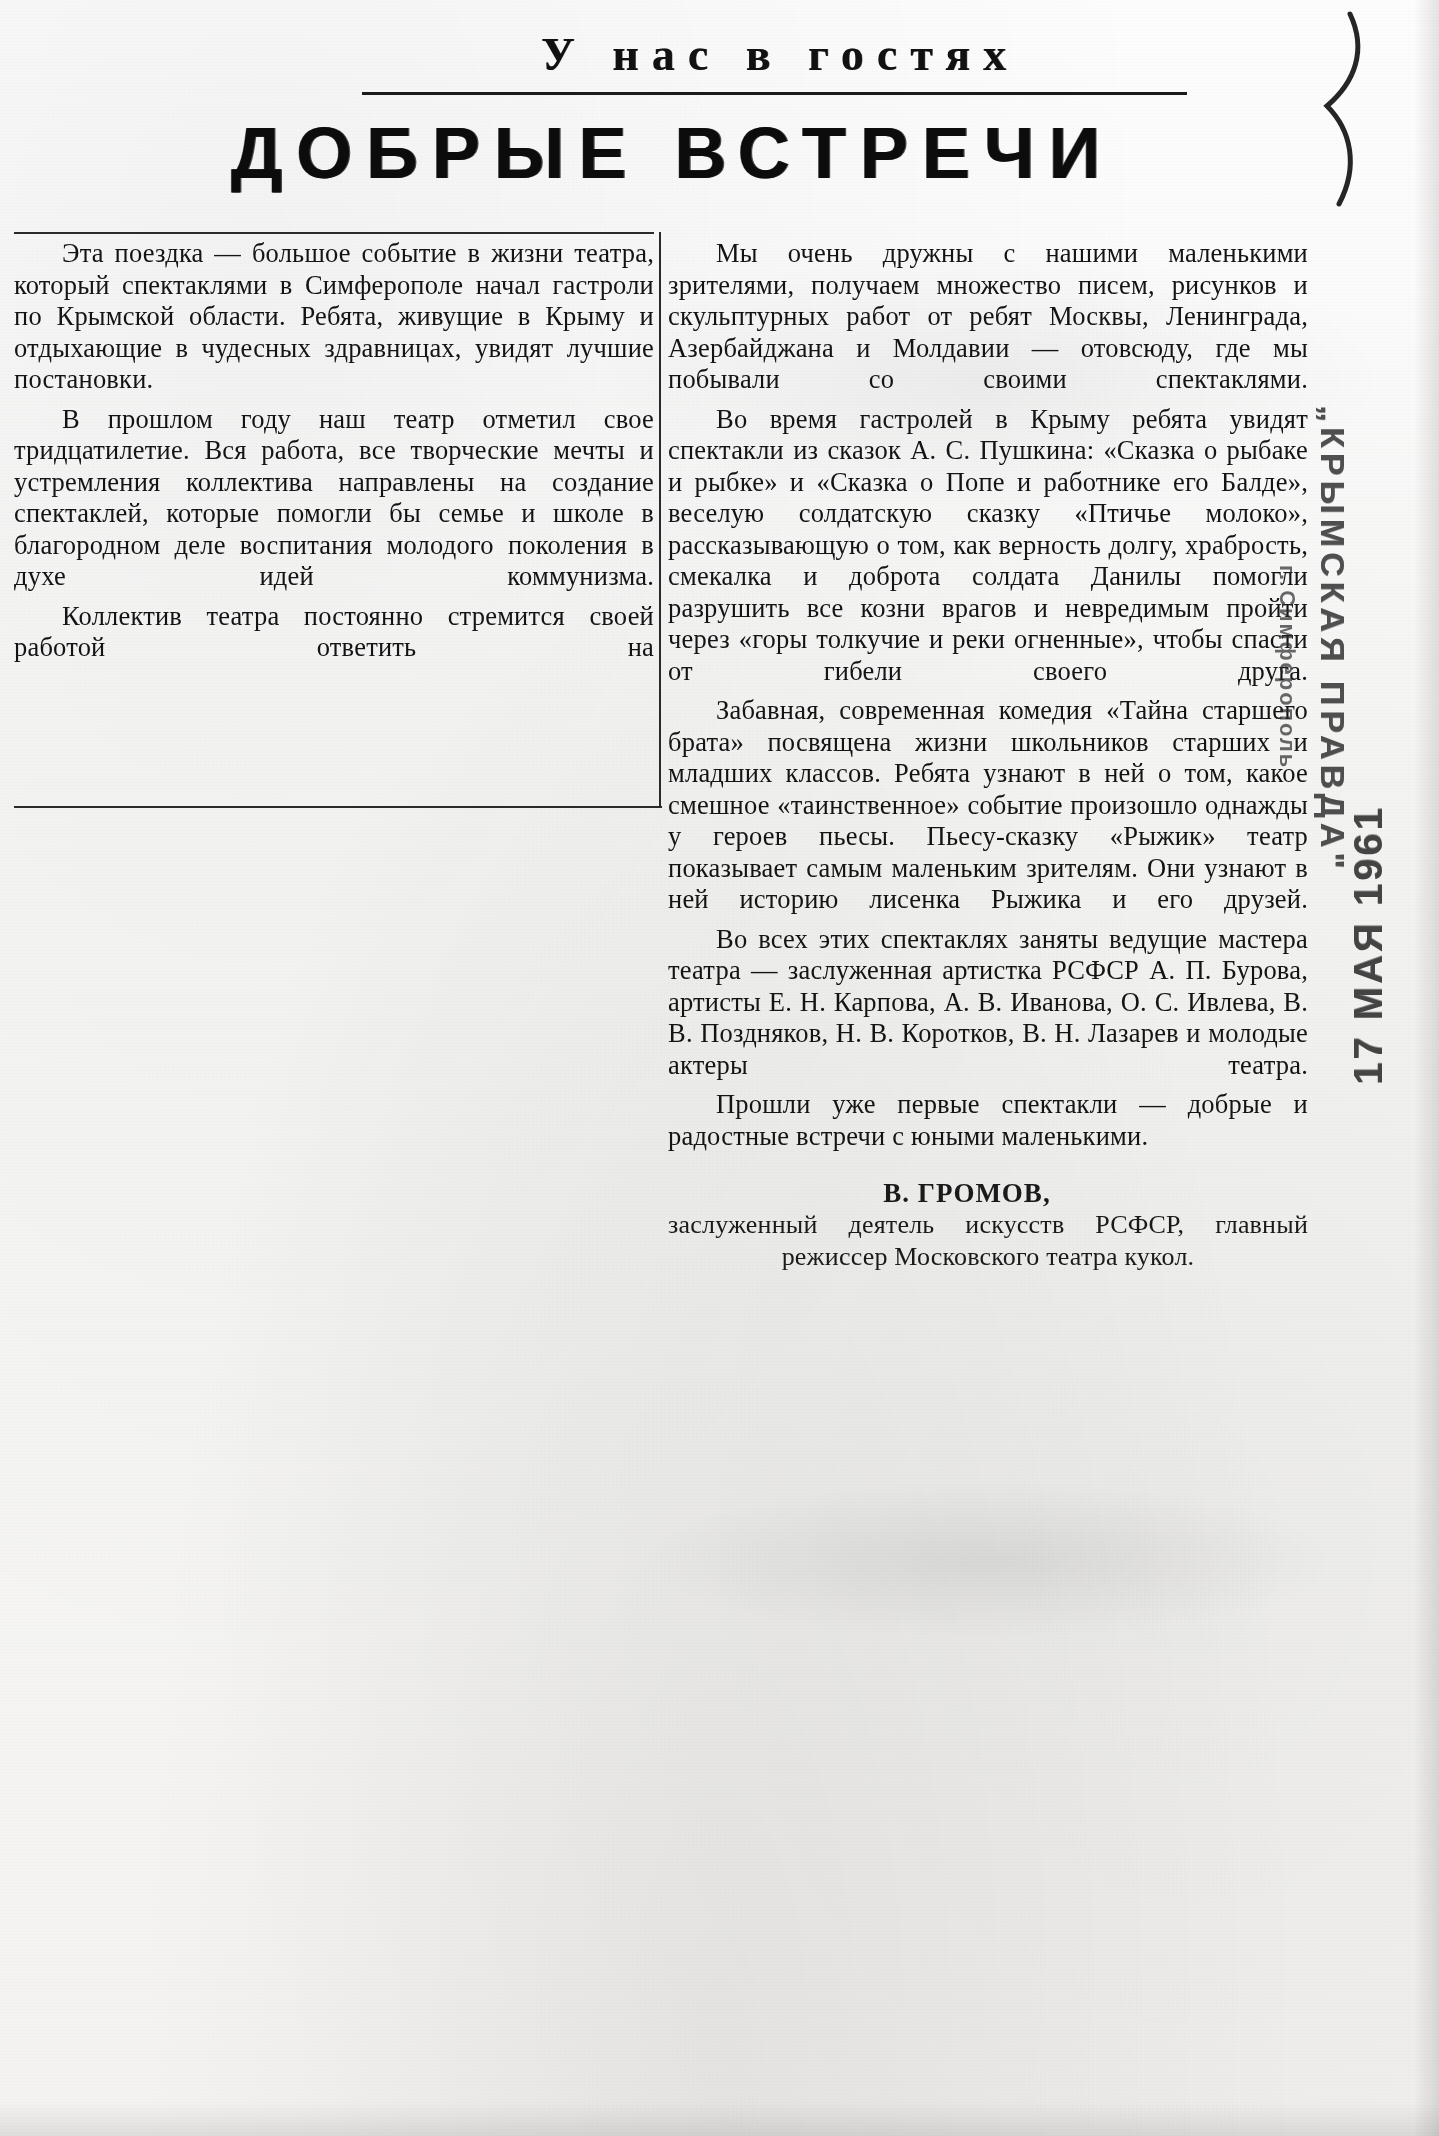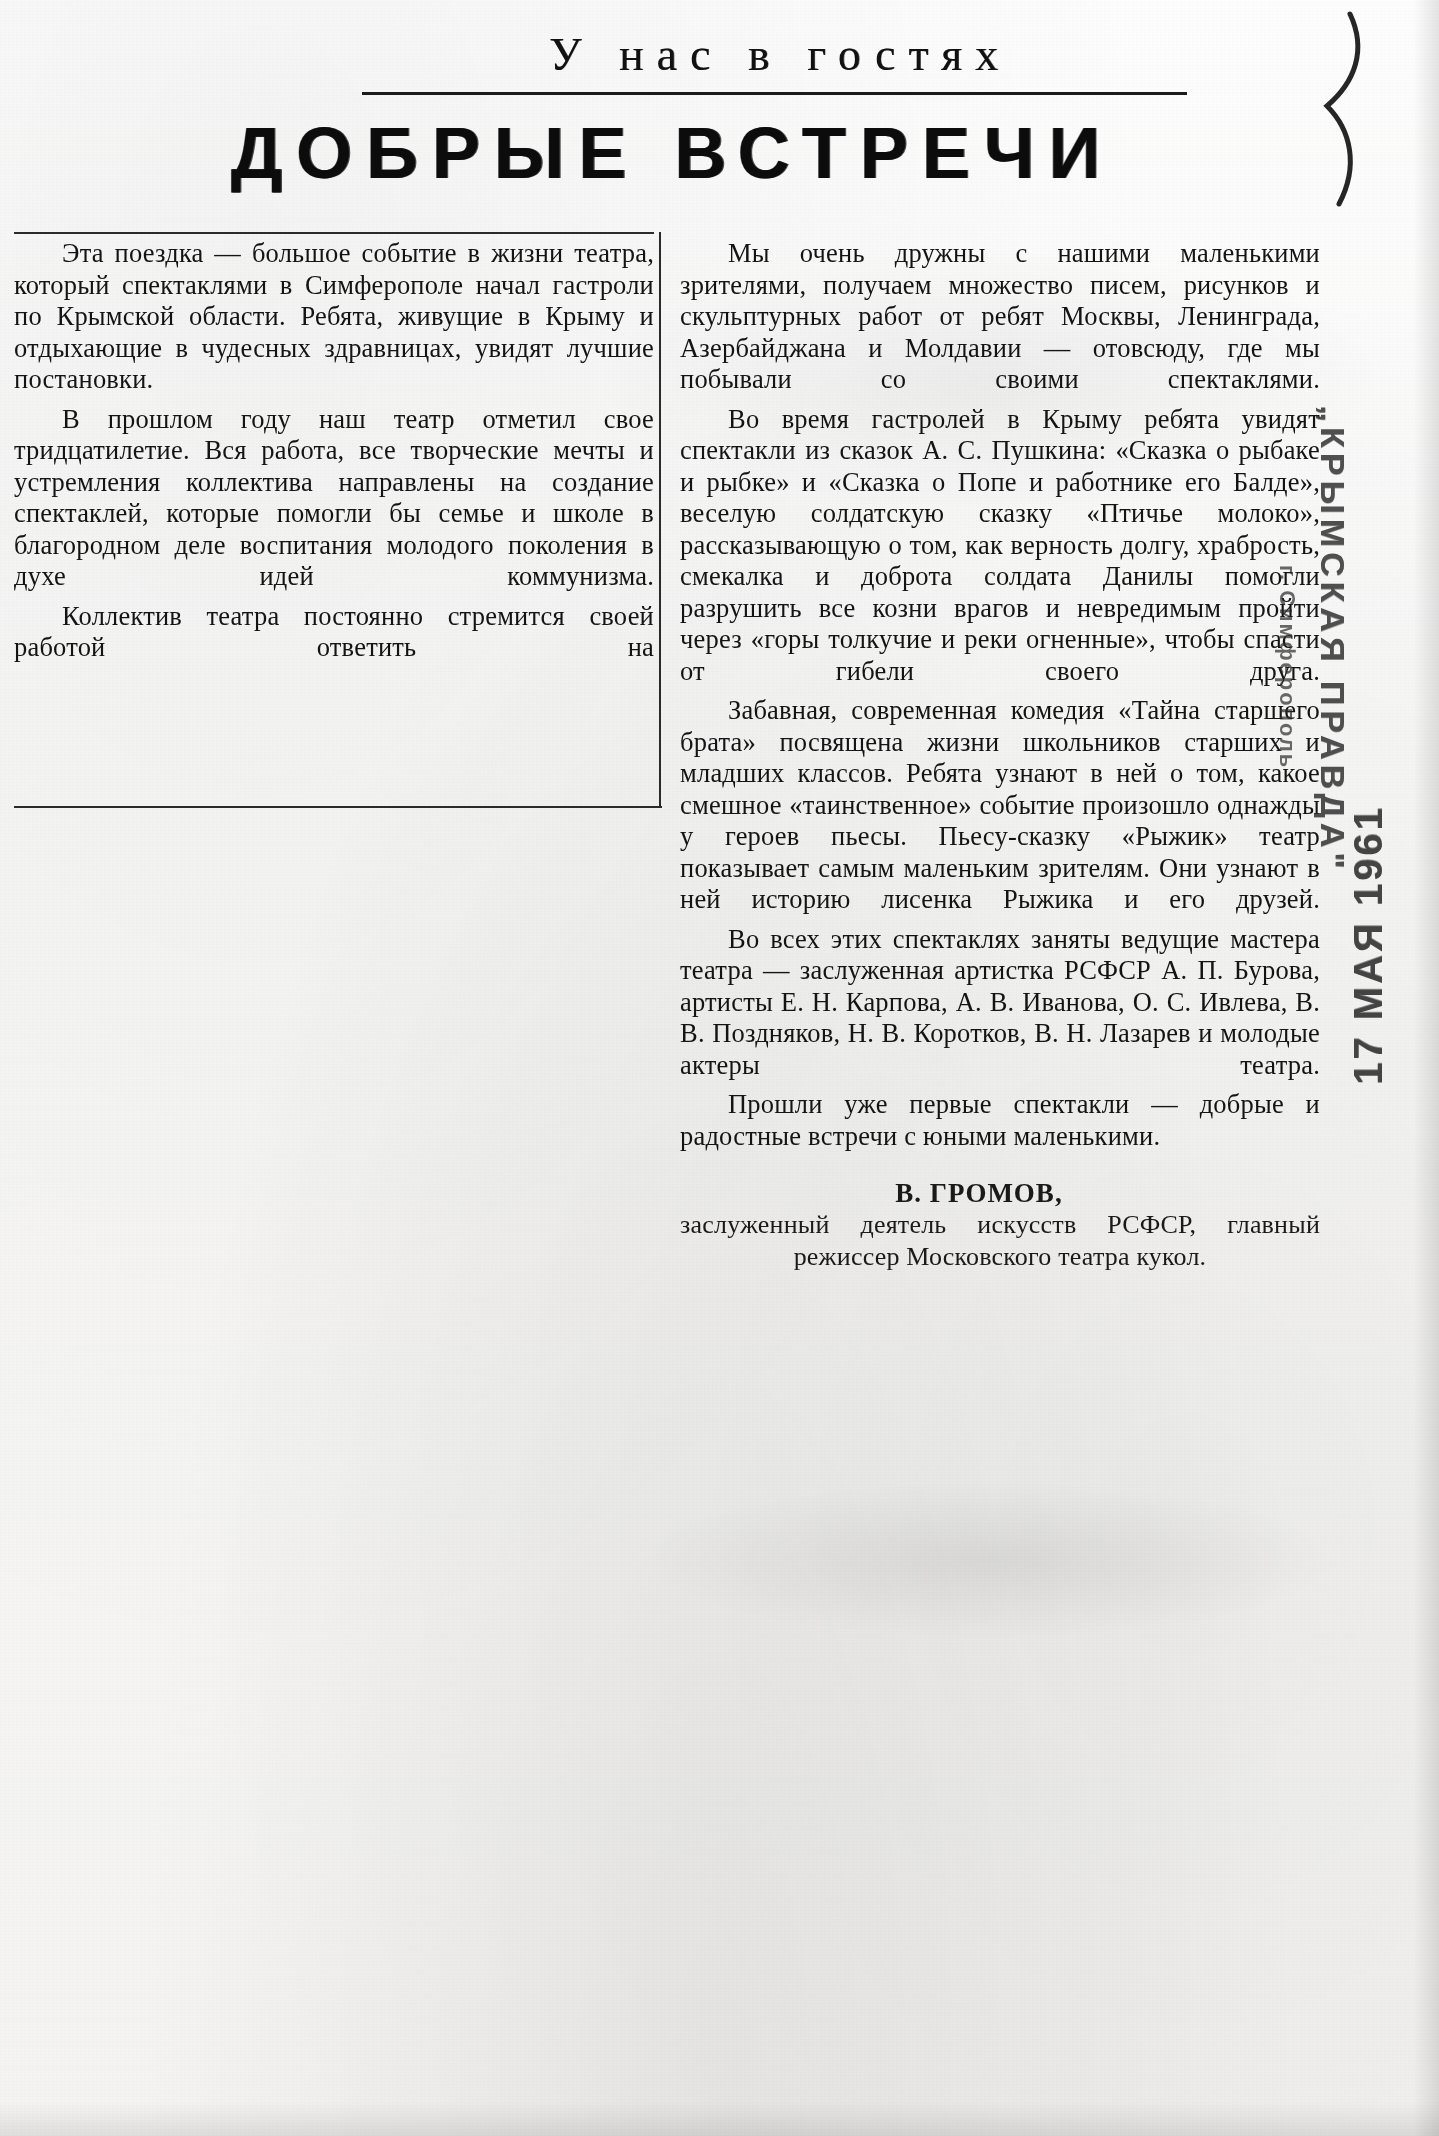--- a/index.html
+++ b/index.html
@@ -48,21 +48,21 @@
   .kicker-wrap {
     position: absolute;
     left: 360px;
     top: 28px;
     width: 840px;
     text-align: center;
   }
   .kicker {
     font-family: "Liberation Serif", serif;
     font-size: 46px;
-    font-weight: normal;
+    font-weight: bold;
     letter-spacing: 13px;
     color: #111;
     white-space: nowrap;
     text-shadow: 0.6px 0 0 rgba(0,0,0,0.55);
   }
   .kicker-rule {
     position: absolute;
     left: 362px;
     top: 92px;
     width: 825px;
@@ -85,21 +85,21 @@
     text-shadow: 1.1px 0 0 rgba(0,0,0,0.7), -0.6px 0 0 rgba(0,0,0,0.4);
   }
 
   
   .columns {
     position: absolute;
     left: 14px;
     top: 238px;
     width: 1320px;
     display: flex;
-    gap: 26px;
+    gap: 14px;
   }
   .col {
     width: 640px;
   }
   .col p {
     margin: 0 0 2px 0;
     font-family: "Liberation Serif", serif;
     font-size: 26.5px;
     line-height: 31.5px;
     text-align: justify;

